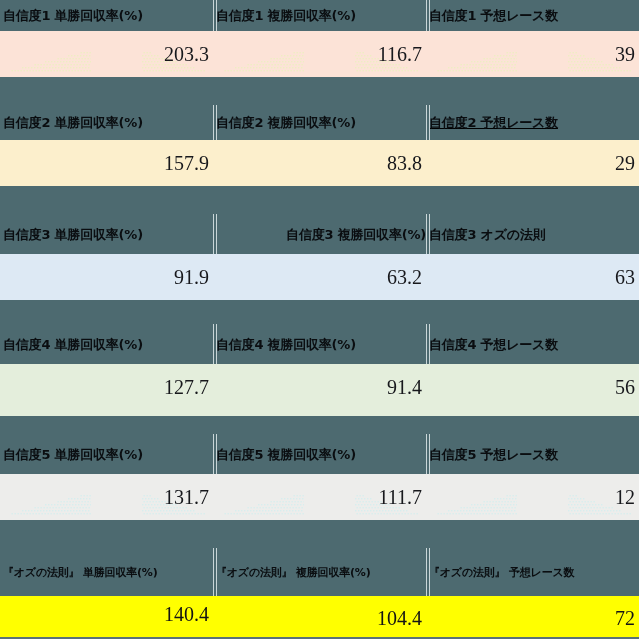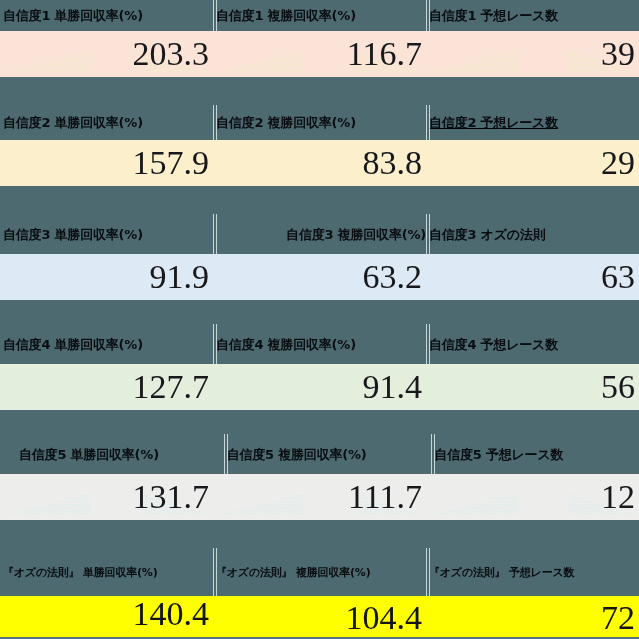--- a/index.html
+++ b/index.html
@@ -116,21 +116,21 @@
     overflow: hidden;
   }
   .val-cell.c0 { width: 213px; }
   .val-cell.c1 { width: 213px; }
   .val-cell.c2 { width: 213px; }
 
   .val-text {
     position: relative;
     z-index: 3;
     font-family: "Liberation Serif", "DejaVu Serif", serif;
-    font-size: 34px;
+    font-size: 20px;
     line-height: 26px;
     color: #17181c;
     white-space: nowrap;
   }
 
   
   .mound {
     position: absolute;
     bottom: 0;
     z-index: 1;
@@ -841,36 +841,36 @@
         <div class="hdr-cell c0" style="width: 213px; height: 40px;">
           <span class="hdr-label">自信度4 単勝回収率(%)</span>
         </div>
         <div class="hdr-cell c1" style="width: 213px; height: 40px;">
           <span class="hdr-label">自信度4 複勝回収率(%)</span>
         </div>
         <div class="hdr-cell c2" style="width: 213px; height: 40px;">
           <span class="hdr-label">自信度4 予想レース数</span>
         </div>
       </div>
-      <div class="val-row" style="height: 46px; background: rgb(228, 238, 220);">
+      <div class="val-row" style="height: 52px; background: rgb(228, 238, 220);">
         <div class="val-cell c0" style="width: 213px; height: 46px;">
           <span class="val-text">127.7</span>
         </div>
         <div class="val-cell c1" style="width: 213px; height: 46px;">
           <span class="val-text">91.4</span>
         </div>
         <div class="val-cell c2" style="width: 213px; height: 46px;">
           <span class="val-text">56</span>
         </div>
       </div>
       <div class="gap-row" style="height: 28px;"></div>
     </div>
     <div class="block" style="position: absolute; left: 0px; top: 434px;">
       <div class="block-top-rule"></div>
-      <div class="hdr-row" style="height: 40px; padding-left: 16px;">
+      <div class="hdr-row" style="height: 40px;">
         <div class="hdr-cell c0" style="width: 213px; height: 40px;">
           <span class="hdr-label">自信度5 単勝回収率(%)</span>
         </div>
         <div class="hdr-cell c1" style="width: 213px; height: 40px;">
           <span class="hdr-label">自信度5 複勝回収率(%)</span>
         </div>
         <div class="hdr-cell c2" style="width: 213px; height: 40px;">
           <span class="hdr-label">自信度5 予想レース数</span>
         </div>
       </div>

